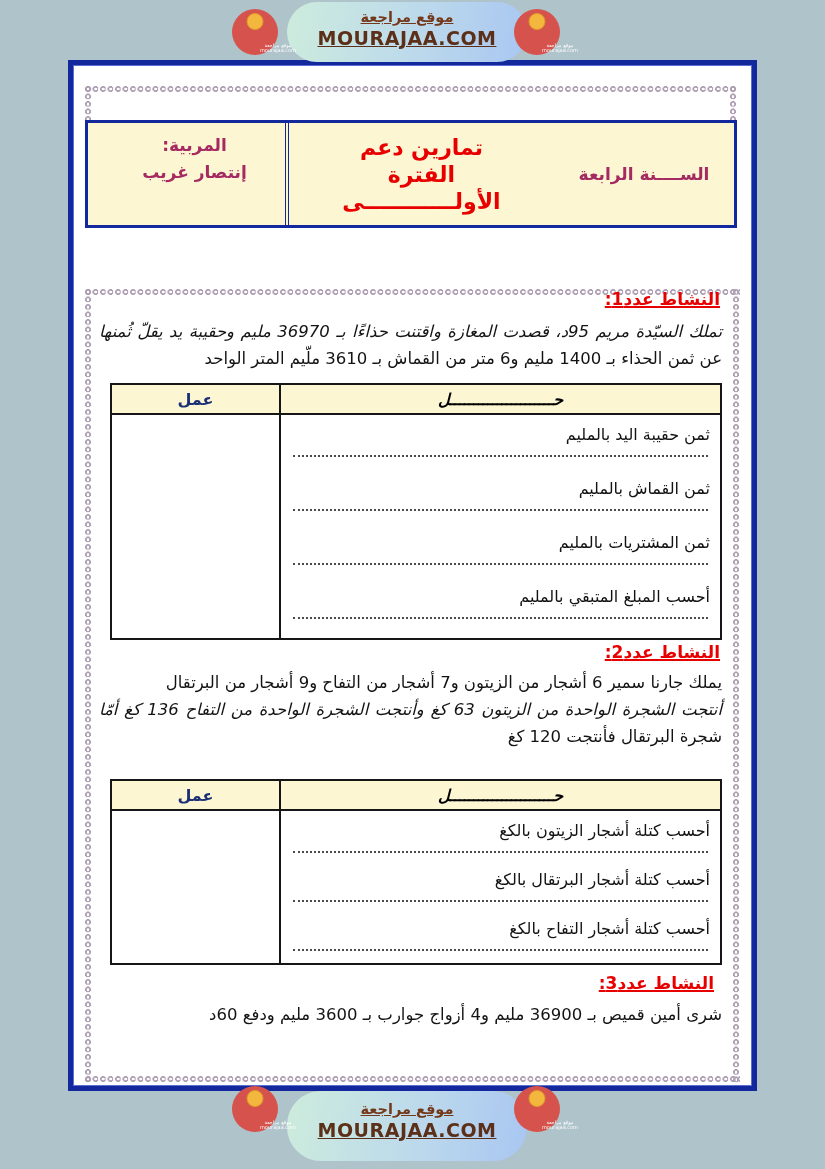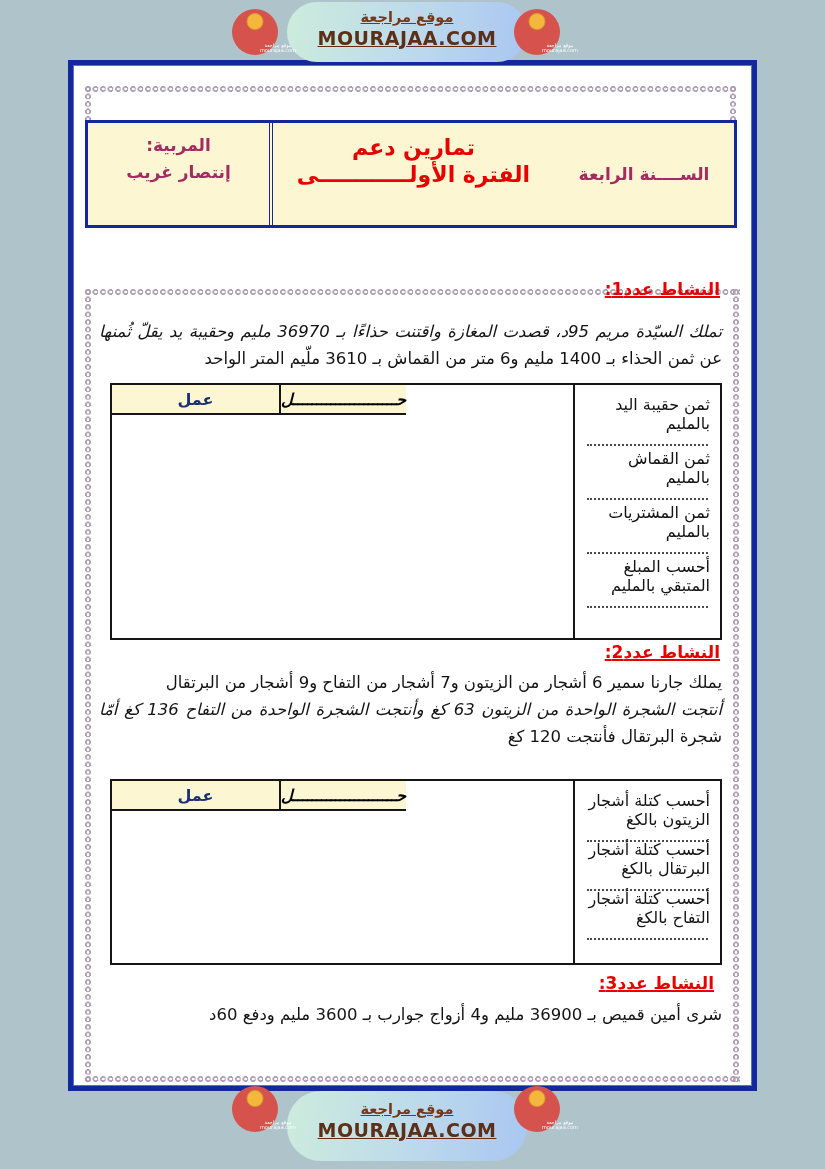--- a/index.html
+++ b/index.html
@@ -61,40 +61,40 @@
     background-image:radial-gradient(circle at 4px 4px, rgba(0,0,0,0) 1.3px, #AC9DB2 1.6px 2.8px, rgba(0,0,0,0) 3.1px);
     background-size:8px 7.5px; background-repeat:repeat-y;
   }
 
   
   .hdr-table {
     left:12px; top:55px; width:652px; height:108px;
     border:3px solid #12289C; background:#FCF6D3;
     display:flex; direction:rtl;
   }
-  .hdr-cell { font-weight:bold; direction:rtl; }
+  .hdr-cell { font-weight:bold; direction:rtl;margin-left:16px; }
   .hdr-cell + .hdr-cell { border-left:none; }
   .cell-year { width:180px; display:flex; align-items:center; justify-content:center;
     color:#A62A62; font-size:17px; }
   .cell-subject { flex:1; text-align:center; padding-top:11px; color:#E80000;
     font-size:22px; line-height:27px; border-left:4px double #12289C; }
   .cell-teacher { width:185px; text-align:center; padding-top:9px; color:#A62A62;
     font-size:17px; line-height:27px; border-right:4px double #12289C; }
 
   
   .act-title {
     color:#E80000; font-weight:bold; font-size:17px; direction:rtl;
     text-decoration:underline; text-decoration-thickness:1.5px;
   }
   .para { left:26px; right:30px; direction:rtl; color:#131313; font-size:16.5px; line-height:27px; }
   .pline { text-align:right; }
   .pline.just { text-align:justify; text-align-last:justify;font-style:italic; }
 
   
-  .wtable { border:2px solid #161616; background:#fff; display:flex; flex-direction:row; }
+  .wtable { border:2px solid #161616; background:#fff; display:flex; flex-direction:column; }
   .thead { height:30px; display:flex; direction:ltr; background:#FCF6D3; border-bottom:2px solid #161616; }
   .thw { width:169px; border-right:2px solid #161616; display:flex; align-items:center; justify-content:center;
          color:#1B2F74; font-weight:bold; font-size:16px; }
   .ths { flex:1; display:flex; align-items:center; justify-content:center;
          color:#000000; font-weight:bold; font-size:16px;font-style:italic; }
   .tbody { flex:1; display:flex; direction:ltr; }
   .tbw { width:169px; border-right:2px solid #161616; }
   .tbs { flex:1; direction:rtl; padding:3px 10px 0 10px; }
   .prompt { height:54px; }
   .t2 .prompt { height:49px; }
@@ -137,21 +137,21 @@
       <div>المربية:</div>
       <div>إنتصار غريب</div>
     </div>
   </div>
 
   <div class="chain-h" style="left:11px; top:223px; width:656px;"></div>
   <div class="chain-v" style="left:11px; top:223px; height:795px;"></div>
   <div class="chain-v" style="left:659px; top:223px; height:795px;"></div>
   <div class="chain-h" style="left:11px; top:1010px; width:656px;"></div>
 
-  <div class="act-title" style="right:32px; top:214px;">النشاط عدد1:</div>
+  <div class="act-title" style="right:32px; top:224px;">النشاط عدد1:</div>
   <div class="para" style="top:253px;">
     <div class="pline just">تملك السيّدة مريم 95د، قصدت المغازة واقتنت حذاءًا بـ 36970 مليم وحقيبة يد يقلّ ثُمنها</div>
     <div class="pline">عن ثمن الحذاء بـ 1400 مليم و6 متر من القماش بـ 3610 ملّيم المتر الواحد</div>
   </div>
 
   <div class="wtable" style="left:37px; top:318px; width:612px; height:257px;">
     <div class="thead">
       <div class="thw">عمل</div>
       <div class="ths">حــــــــــــــــــــــل</div>
     </div>

